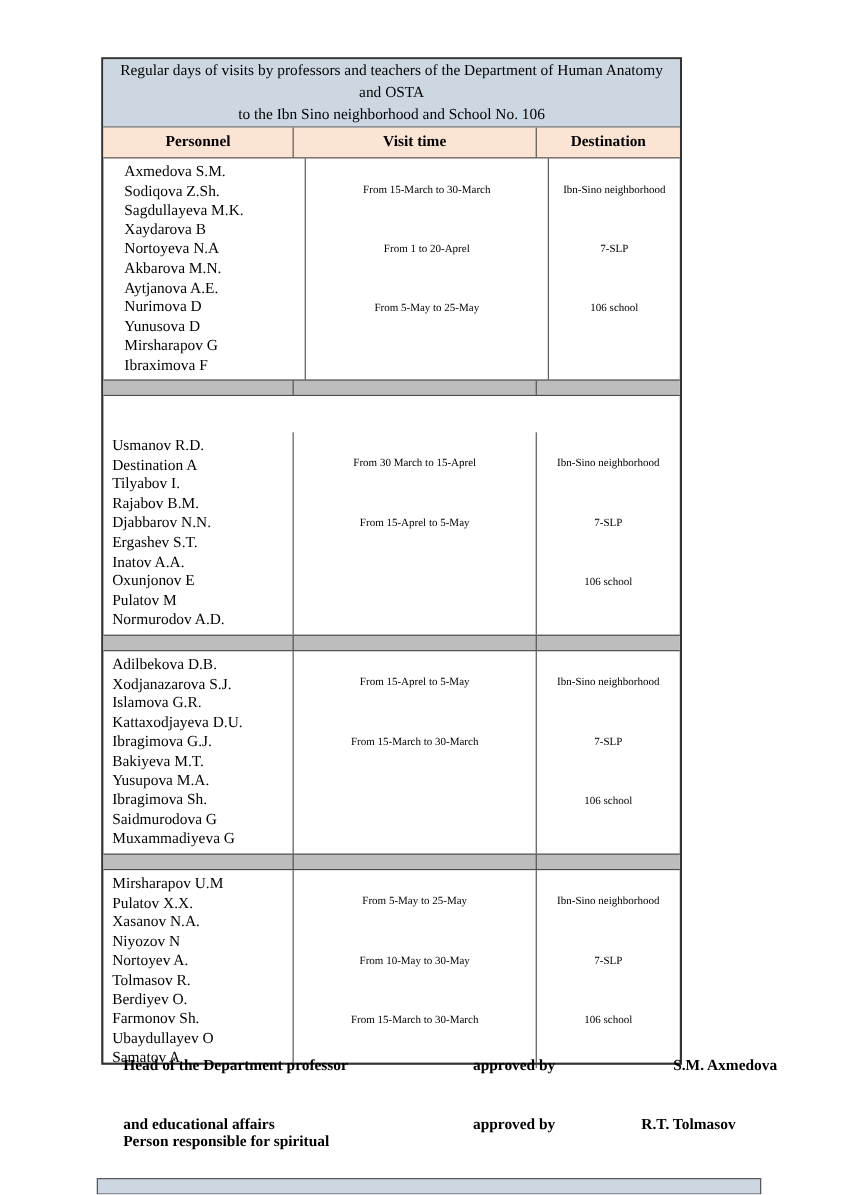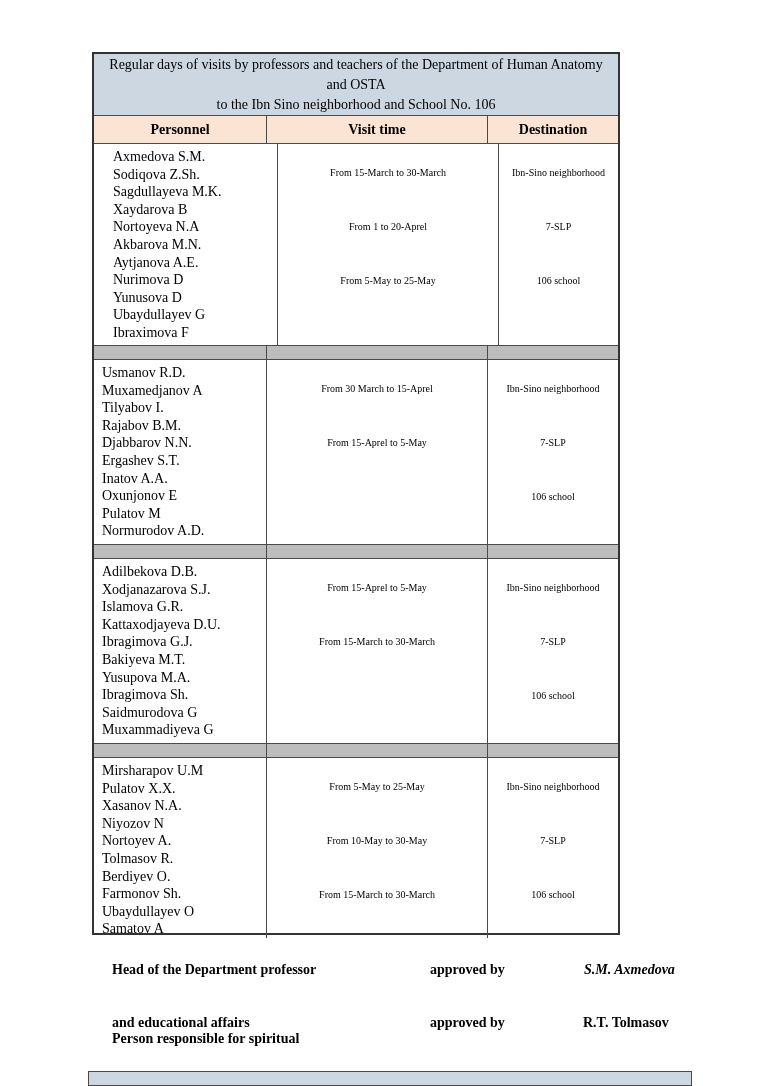--- a/index.html
+++ b/index.html
@@ -30,21 +30,21 @@
   }
   .header-cell{
     display:flex;align-items:center;justify-content:center;
     border-right:1px solid var(--line);box-sizing:border-box;
   }
   .header-cell:last-child{border-right:none;}
   .group-row{
     display:grid;grid-template-columns:173px 221px 1fr;box-sizing:border-box;
   }
   .g0{height:201px;margin-left:11px;}
-  .g1{height:184px;}
+  .g1{height:184px;margin-top:33px;}
   .g2{height:184px;}
   .g3{height:175px;border-radius:15px;}
   .personnel-cell{
     border-right:1px solid var(--line);box-sizing:border-box;
     padding:4px 4px 0 8px;font-size:14px;line-height:17.6px;
   }
   .visit-cell,.dest-cell{
     border-right:1px solid var(--line);box-sizing:border-box;
     display:flex;flex-direction:column;padding-top:1px;
   }
@@ -88,21 +88,21 @@
       <div class="personnel-cell">
             <div>Axmedova S.M.</div>
             <div>Sodiqova Z.Sh.</div>
             <div>Sagdullayeva M.K.</div>
             <div>Xaydarova B</div>
             <div>Nortoyeva N.A</div>
             <div>Akbarova M.N.</div>
             <div>Aytjanova A.E.</div>
             <div>Nurimova D</div>
             <div>Yunusova D</div>
-            <div>Ubaydullayev G</div>
+            <div>Mirsharapov G</div>
             <div>Ibraximova F</div>
           </div>
       <div class="visit-cell">
             <div class="slot">From 15-March to 30-March</div>
             <div class="slot">From 1 to 20-Aprel</div>
             <div class="slot">From 5-May to 25-May</div>
           </div>
       <div class="dest-cell">
             <div class="slot">Ibn-Sino neighborhood</div>
             <div class="slot">7-SLP</div>
@@ -112,21 +112,21 @@
 
     <div class="separator-row">
       <div class="sep-cell"></div>
       <div class="sep-cell"></div>
       <div class="sep-cell"></div>
     </div>
 
     <div class="group-row g1">
       <div class="personnel-cell">
             <div>Usmanov R.D.</div>
-            <div>Muxamedjanov A</div>
+            <div>Destination A</div>
             <div>Tilyabov I.</div>
             <div>Rajabov B.M.</div>
             <div>Djabbarov N.N.</div>
             <div>Ergashev S.T.</div>
             <div>Inatov A.A.</div>
             <div>Oxunjonov E</div>
             <div>Pulatov M</div>
             <div>Normurodov A.D.</div>
           </div>
       <div class="visit-cell">
@@ -198,21 +198,21 @@
             <div class="slot">Ibn-Sino neighborhood</div>
             <div class="slot">7-SLP</div>
             <div class="slot">106 school</div>
           </div>
     </div>
   </div>
   </div>
 
   <div class="f-text" style="left:112px;top:962px;">Head of the Department professor</div>
   <div class="f-text" style="left:430px;top:962px;">approved by</div>
-  <div class="f-text" style="left:584px;top:962px;font-style:italic;">S.M. Axmedova</div>
+  <div class="f-text" style="left:612px;top:962px;">S.M. Axmedova</div>
 
   <div class="f-text" style="left:112px;top:1031px;">Person responsible for spiritual</div>
   <div class="f-text" style="left:112px;top:1015px;">and educational affairs</div>
   <div class="f-text" style="left:430px;top:1015px;">approved by</div>
   <div class="f-text" style="left:583px;top:1015px;">R.T. Tolmasov</div>
 
   <div class="next-page-strip"></div>
 </div>
 
 </body></html>

